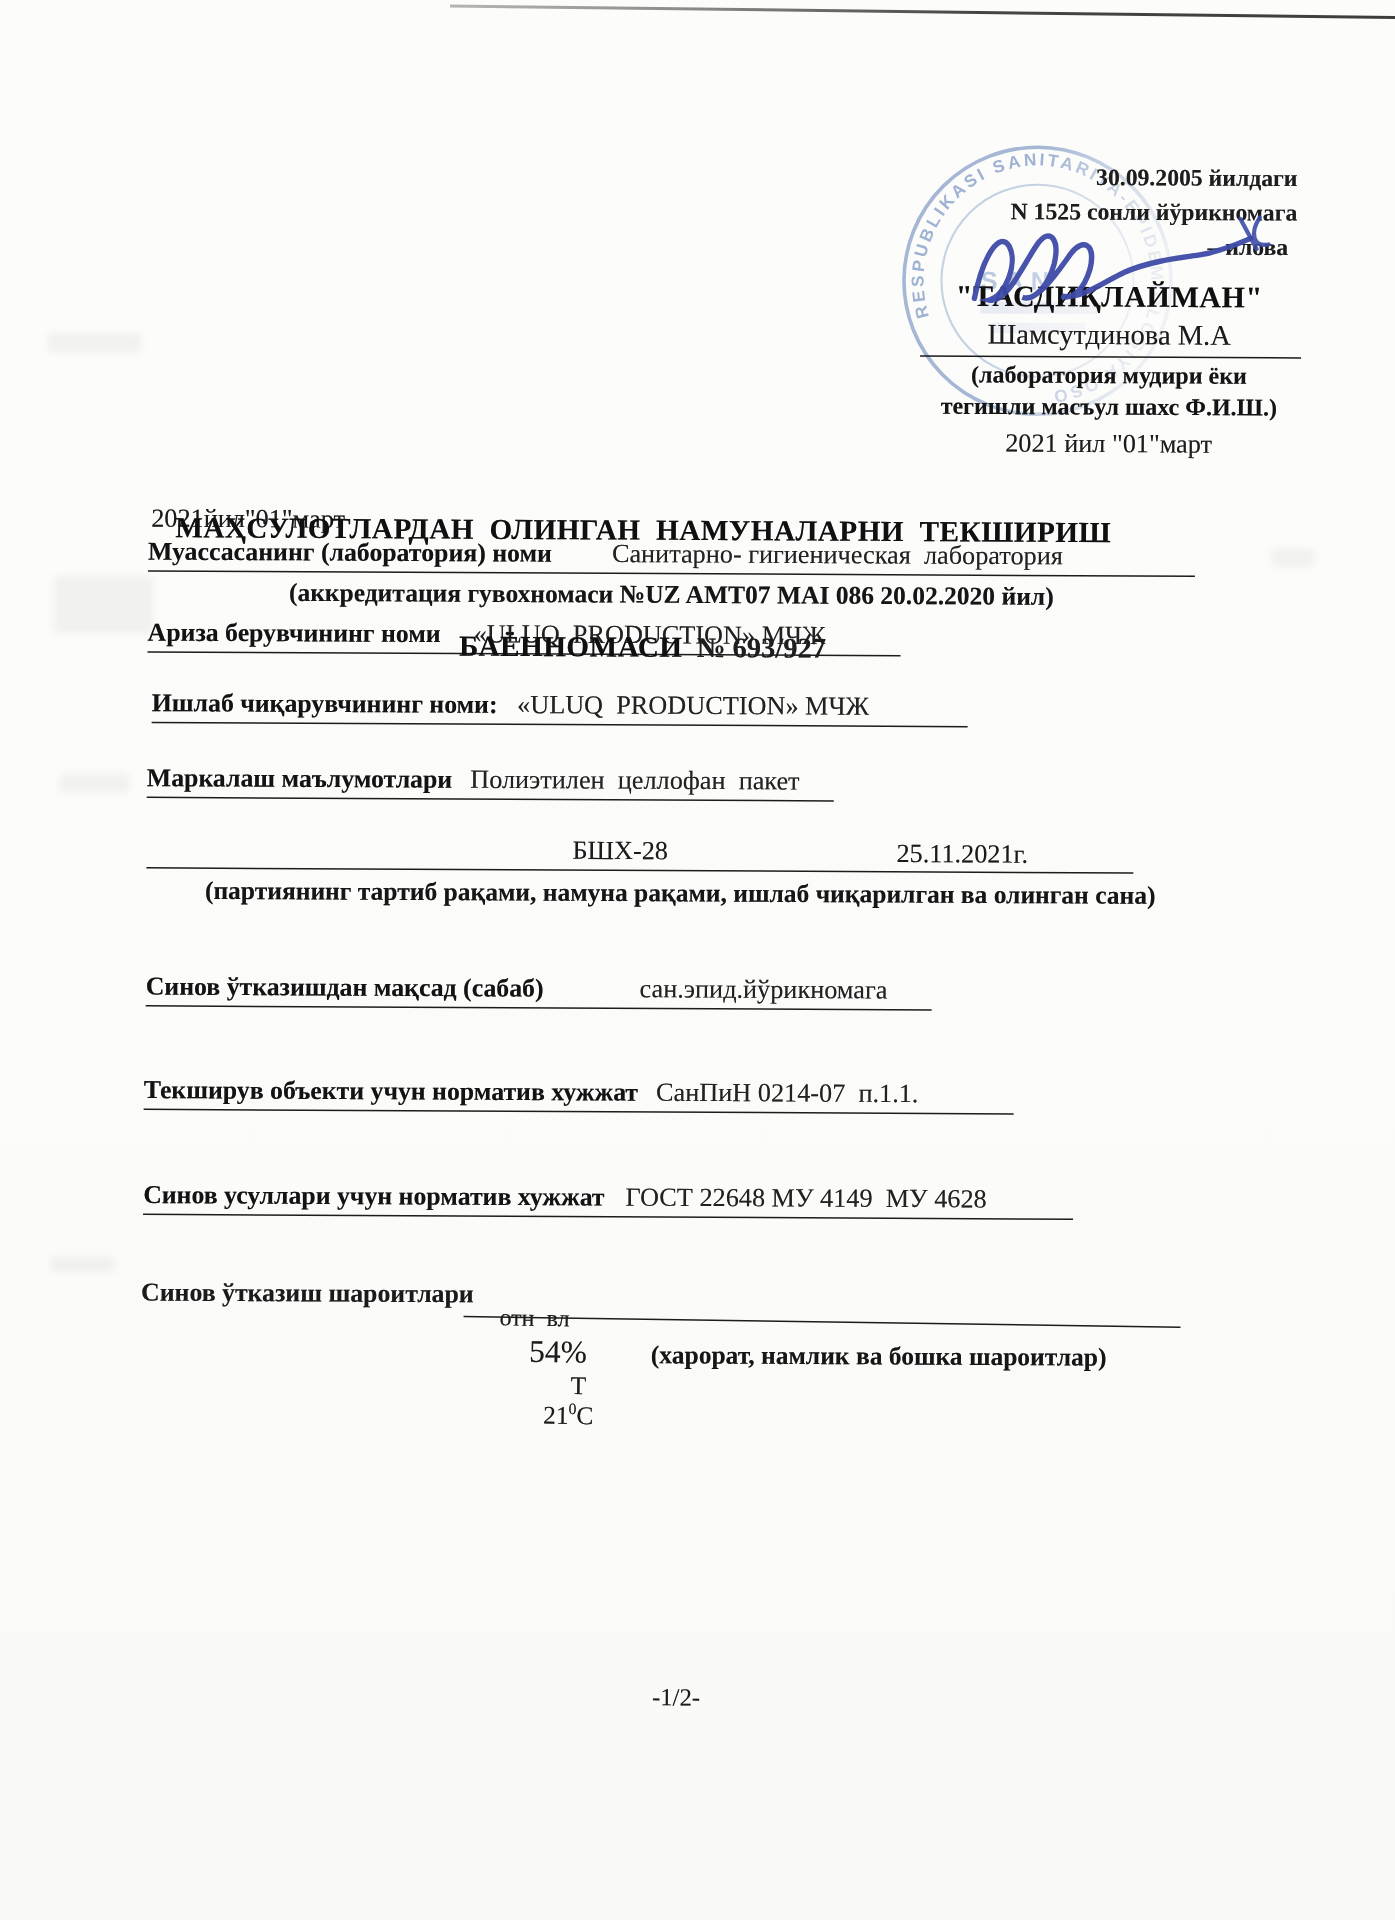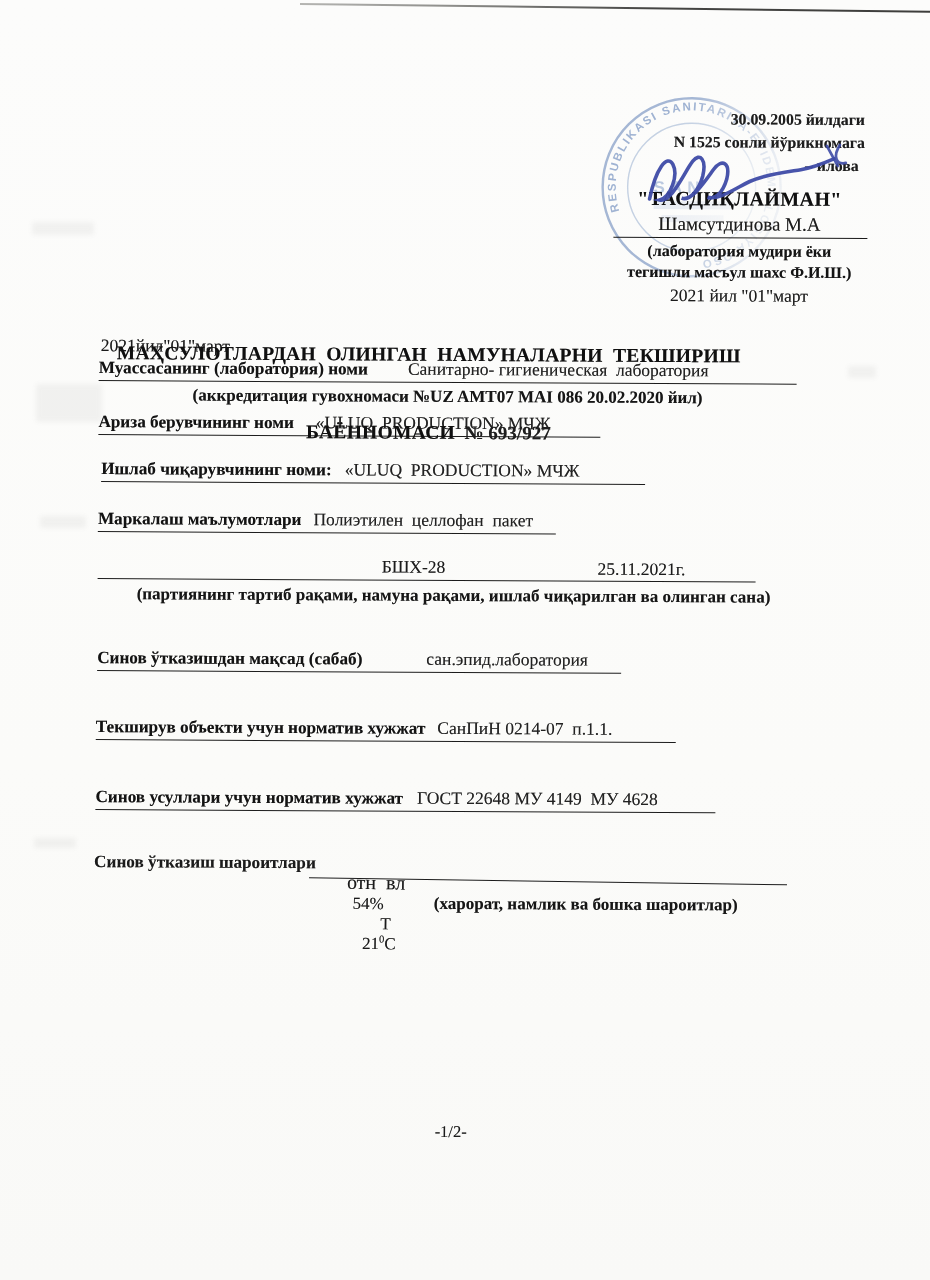--- a/index.html
+++ b/index.html
@@ -127,37 +127,37 @@
     </div>
 
     <div class="abs fine-underline" style="left:100px;top:556px;width:658px;height:24px;">
       <span class="abs val soft" style="left:284px;top:1px;font-size:17.5px;text-align:right;">БШХ-28</span>
       <span class="abs val soft" style="left:500px;top:2px;font-size:17.5px;">25.11.2021г.</span>
     </div>
     <div class="abs note soft" style="left:100px;top:586px;width:712px;text-align:center;font-size:17px;">(партиянинг тартиб рақами, намуна рақами, ишлаб чиқарилган ва олинган сана)</div>
 
     <div class="abs row" style="left:100px;top:649px;width:524px;gap:64px;">
       <span class="lbl soft">Синов ўтказишдан мақсад (сабаб)</span>
-      <span class="val soft">сан.эпид.лаборатория</span>
+      <span class="val soft">сан.эпид.йўрикномага</span>
     </div>
 
     <div class="abs row" style="left:99px;top:718px;width:580px;gap:12px;">
       <span class="lbl soft">Текширув объекти учун норматив хужжат</span>
       <span class="val soft">СанПиН 0214-07  п.1.1.</span>
     </div>
 
     <div class="abs row" style="left:99px;top:788px;width:620px;gap:14px;">
       <span class="lbl soft">Синов усуллари учун норматив хужжат</span>
       <span class="val soft">ГОСТ 22648 МУ 4149  МУ 4628</span>
     </div>
 
     <div class="abs lbl soft" style="left:98px;top:854px;font-weight:bold;font-size:17.2px;">Синов ўтказиш шароитлари</div>
     <div class="abs fine-underline" style="left:313px;top:853px;width:478px;height:25px;transform:rotate(0.55deg);transform-origin:left bottom;white-space:pre;">
-      <span class="val soft" style="margin-left:14px;font-size:20px;">отн  вл</span>
-      <span class="val soft" style="margin-left:20px;font-size:17px;">54%</span>
+      <span class="val soft" style="font-size:16px;">отн  вл</span>
+      <span class="val soft" style="margin-left:20px;font-size:21px;">54%</span>
       <span class="val soft" style="margin-left:48px;font-size:17px;">Т</span>
       <span class="val soft" style="margin-left:30px;font-size:17px;"><span>21</span><sup class="deg">0</sup><span>С</span></span>
     </div>
     <div class="abs note soft" style="left:438px;top:894px;font-size:17px;">(харорат, намлик ва бошка шароитлар)</div>
 
     <div class="abs soft" style="left:100px;top:1122px;width:712px;text-align:center;font-size:16.5px;">-1/2-</div>
 
   </div>
 </div>
 

